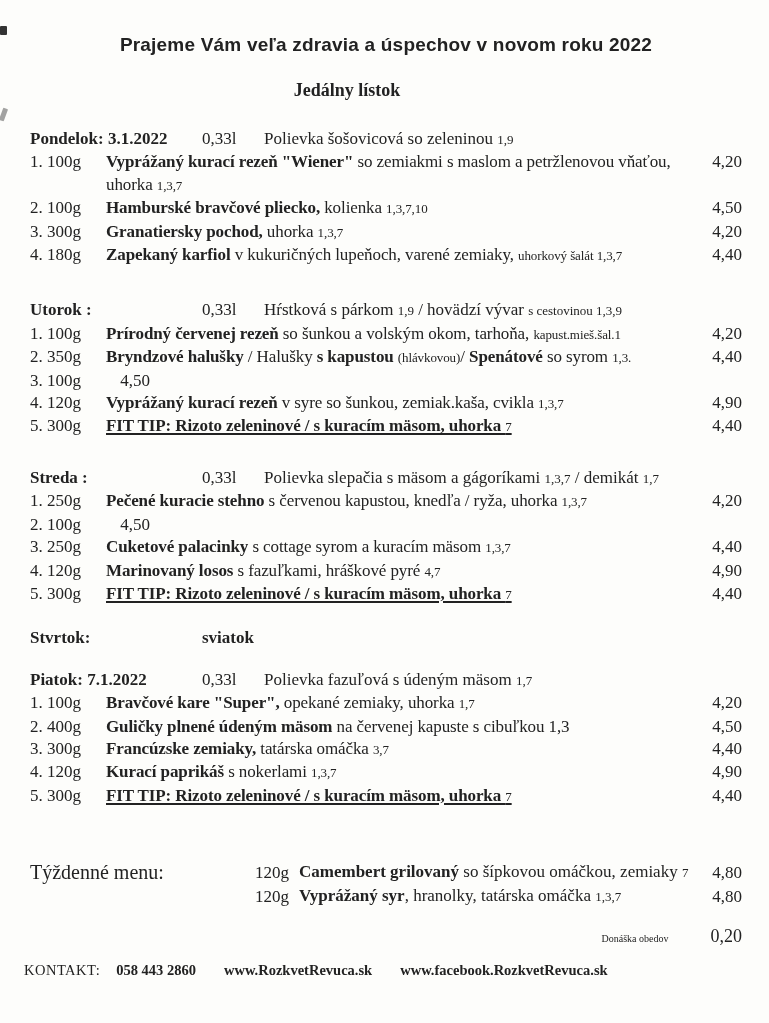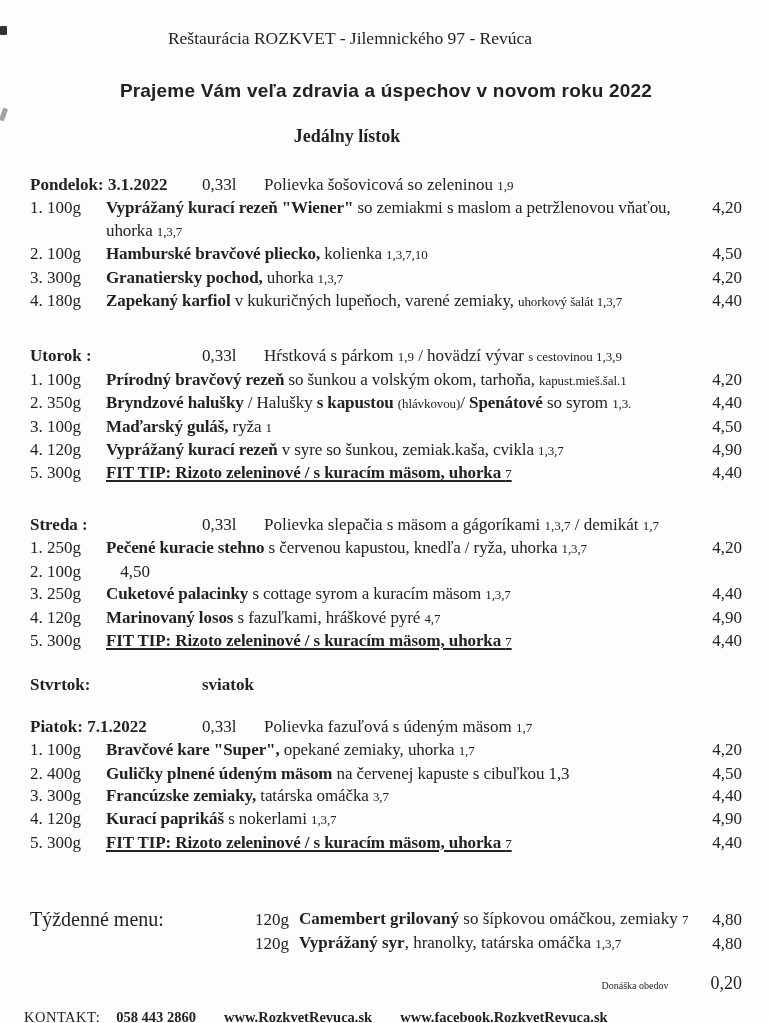--- a/index.html
+++ b/index.html
@@ -76,21 +76,20 @@
   .contact-web{font-weight:bold;margin-left:28px;}
   .contact-fb{font-weight:bold;margin-left:28px;}
 </style>
 </head>
 <body>
 
 <div class="page">
   <div class="artifact a1"></div>
   <div class="artifact a2"></div>
 
-  <div class="rest-line">Reštaurácia ROZKVET - Jilemnického 97 - Revúca</div>
   <div class="greeting">Prajeme Vám veľa zdravia a úspechov v novom roku 2022</div>
   <div class="menu-title">Jedálny lístok</div>
 
   <main id="days-container">
       <section class="day">
         <div class="day-header">
           <span class="day-label">Pondelok: 3.1.2022</span>
           <span class="day-mid"><span class="seg-r">0,33l</span></span>
           <span class="day-soup"><span class="seg-r">Polievka šošovicová so zeleninou </span><span class="seg-s">1,9</span></span>
         </div>
@@ -116,31 +115,30 @@
         </div>
       </section>
       <section class="day">
         <div class="day-header">
           <span class="day-label">Utorok :</span>
           <span class="day-mid"><span class="seg-r">0,33l</span></span>
           <span class="day-soup"><span class="seg-r">Hŕstková s párkom </span><span class="seg-s">1,9</span><span class="seg-r"> / hovädzí vývar </span><span class="seg-s">s cestovinou 1,3,9</span></span>
         </div>
         <div class="item-row">
           <span class="item-num">1. 100g</span>
-          <span class="item-text"><span class="seg-b">Prírodný bravčový rezeň </span><span class="seg-r">so šunkou a volským okom, tarhoňa, </span><span class="seg-s">kapust.mieš.šal.1</span></span>
+          <span class="item-text"><span class="seg-b">Prírodný červenej rezeň </span><span class="seg-r">so šunkou a volským okom, tarhoňa, </span><span class="seg-s">kapust.mieš.šal.1</span></span>
           <span class="item-price">4,20</span>
         </div>
         <div class="item-row">
           <span class="item-num">2. 350g</span>
           <span class="item-text"><span class="seg-b">Bryndzové halušky </span><span class="seg-r">/ Halušky </span><span class="seg-b">s kapustou </span><span class="seg-s">(hlávkovou)</span><span class="seg-r">/ </span><span class="seg-b">Spenátové </span><span class="seg-r">so syrom </span><span class="seg-s">1,3.</span></span>
           <span class="item-price">4,40</span>
         </div>
         <div class="item-row">
           <span class="item-num">3. 100g</span>
-          <span class="item-text"><span class="seg-b">Maďarský guláš, </span><span class="seg-r">ryža </span><span class="seg-s">1</span></span>
           <span class="item-price">4,50</span>
         </div>
         <div class="item-row">
           <span class="item-num">4. 120g</span>
           <span class="item-text"><span class="seg-b">Vyprážaný kurací rezeň </span><span class="seg-r">v syre so šunkou, zemiak.kaša, cvikla </span><span class="seg-s">1,3,7</span></span>
           <span class="item-price">4,90</span>
         </div>
         <div class="item-row">
           <span class="item-num">5. 300g</span>
           <span class="item-text"><span class="u-wrap"><span class="seg-b">FIT TIP: Rizoto zeleninové / s kuracím mäsom, uhorka </span><span class="seg-s">7</span></span></span>

